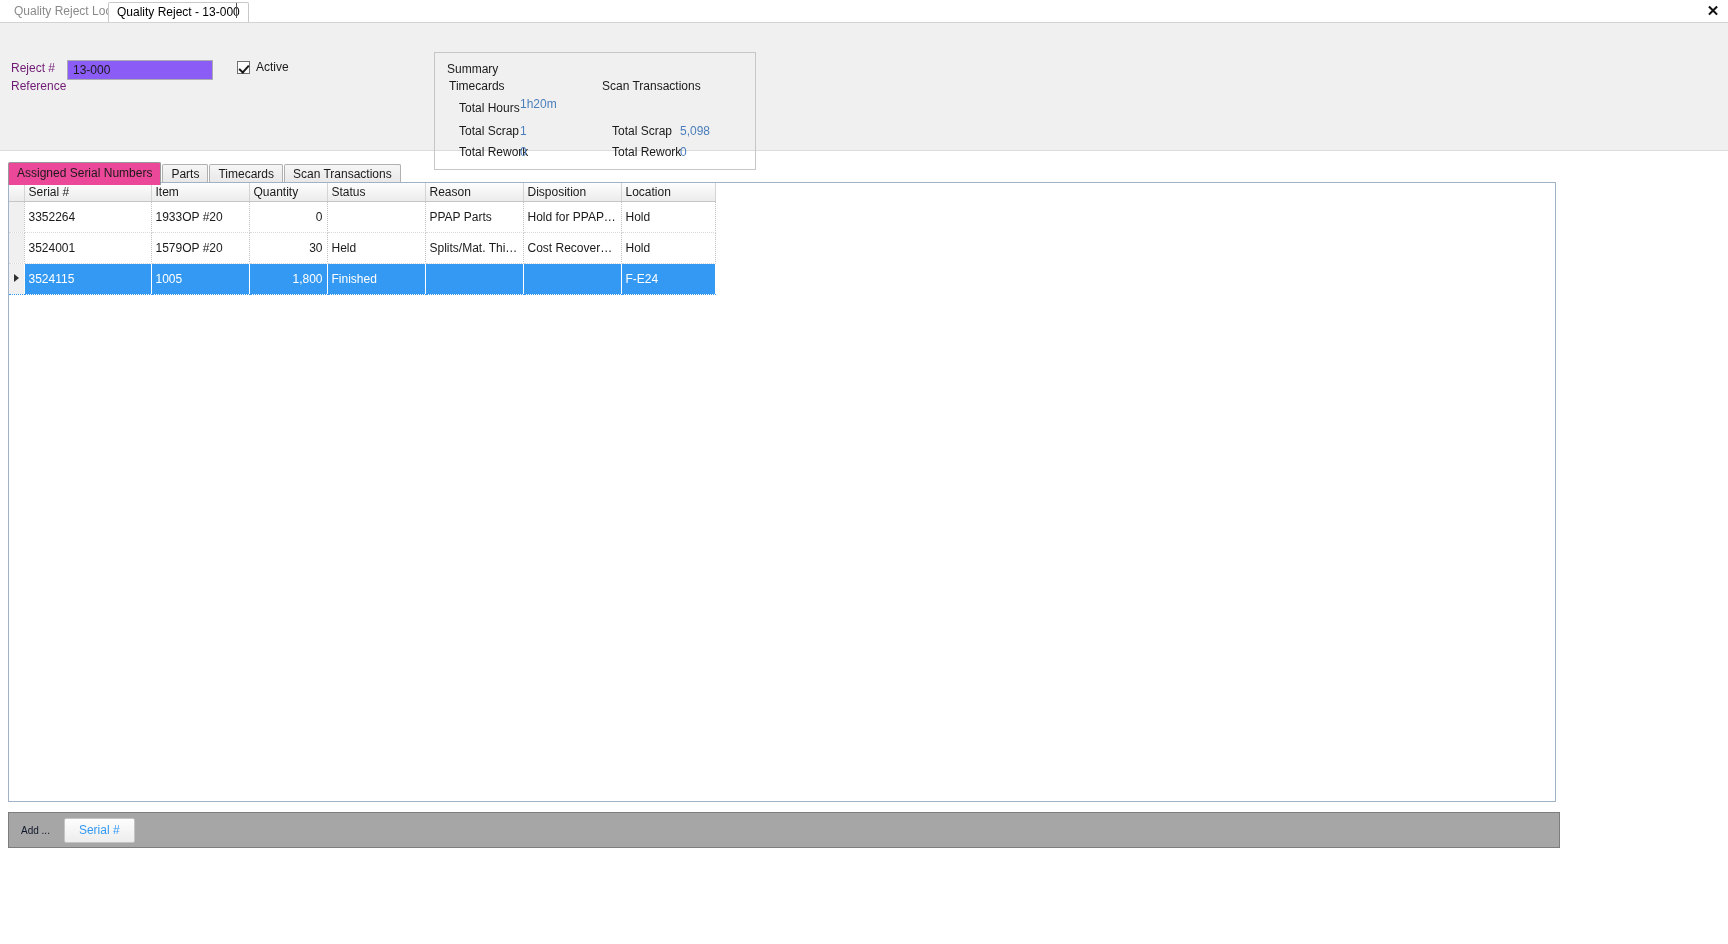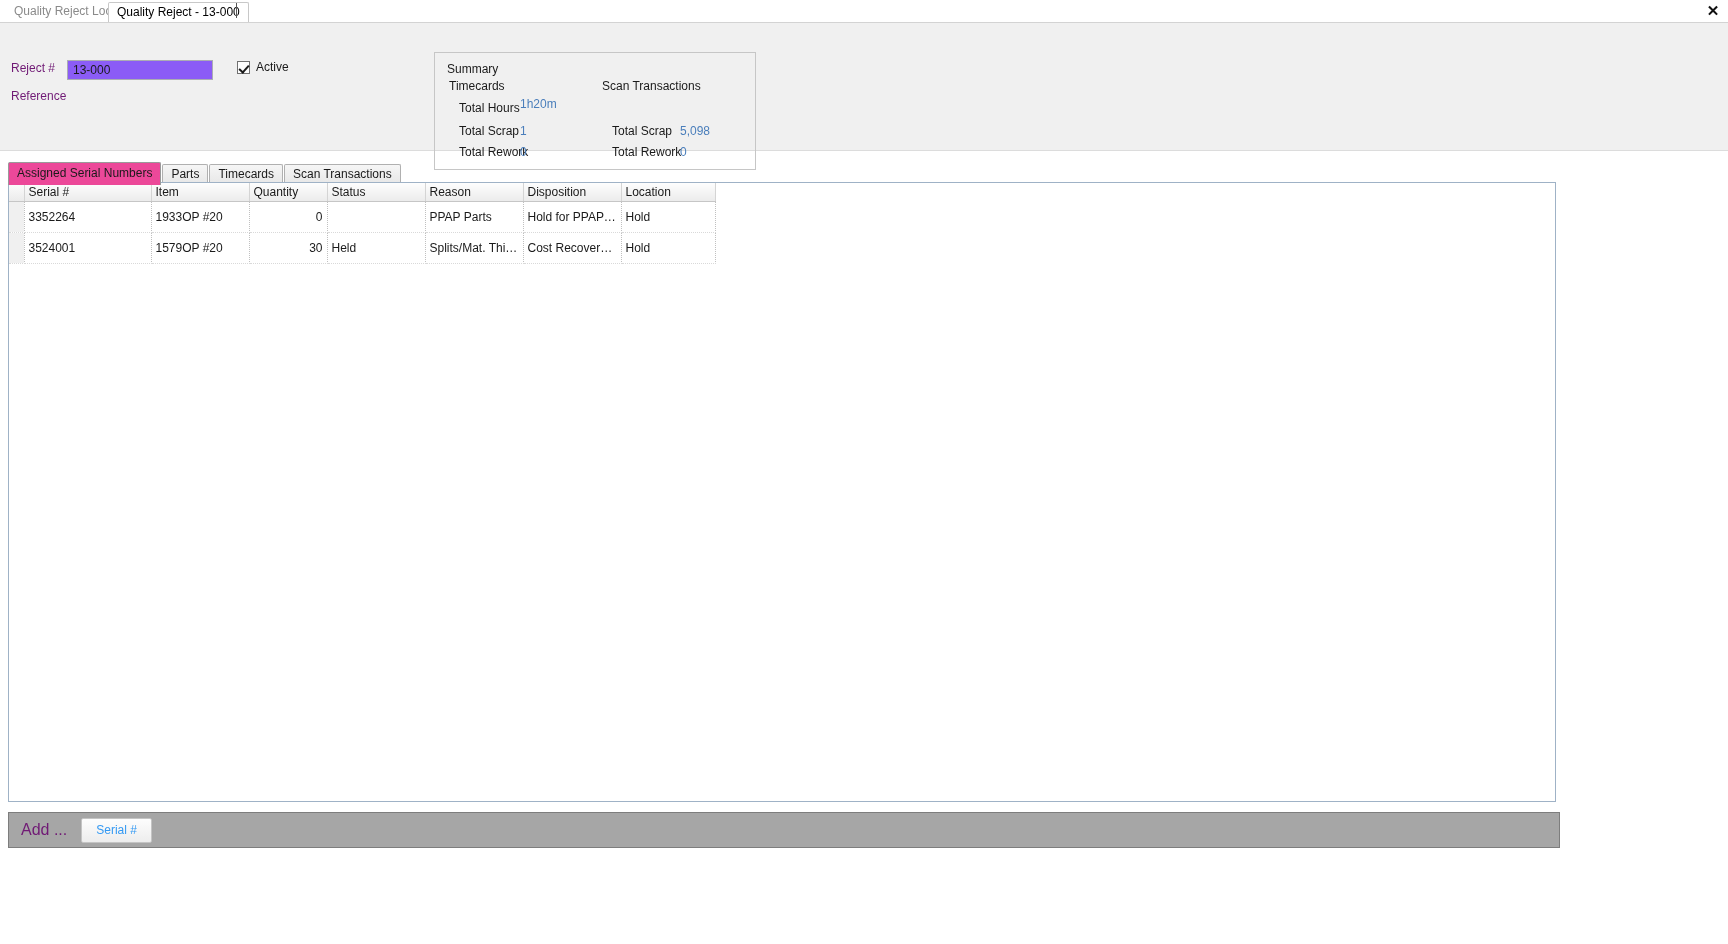--- a/index.html
+++ b/index.html
@@ -73,21 +73,21 @@
     border-bottom: 1px solid #dcdcdc;
   }
 
   .lbl {
     position: absolute;
     font-size: 12px;
     color: #701a75;
     cursor: default;
   }
   .lbl-reject  { left: 11px; top: 38px; }
-  .lbl-ref     { left: 11px; top: 66px; }
+  .lbl-ref     { left: 11px; top: 56px; }
 
   .txt {
     position: absolute;
     box-sizing: border-box;
     background: #8b5cf6;
     border: 1px solid #abadb3;
     font-family: "Liberation Sans", sans-serif;
     font-size: 12px;
     color: #1a1a1a;
     padding: 0 5px;
@@ -303,22 +303,22 @@
     height: 36px;
     box-sizing: border-box;
     background: #a6a6a6;
     border: 1px solid #7d7d7d;
     display: flex;
     align-items: center;
     padding-left: 12px;
     gap: 14px;
   }
   .link-add {
-    font-size: 16px;
-    color: #701a75;
+    font-size: 10px;
+    color: #0f172a;
     cursor: pointer;
     user-select: none;
   }
   .btn-serial {
     box-sizing: border-box;
     height: 25px;
     line-height: 23px;
     padding: 0 14px;
     background: linear-gradient(#fdfdfd, #ededed);
     border: 1px solid #c4c4c4;
@@ -430,20 +430,32 @@
         <tr>
           <td class="rowhdr"></td>
           <td>3524001</td>
           <td>1579OP #20</td>
           <td class="num">30</td>
           <td>Held</td>
           <td>Splits/Mat. Thinn…</td>
           <td>Cost Recovery -…</td>
           <td>Hold</td>
         </tr>
+        <tr class="selected">
+          <td class="rowhdr">
+            <span class="row-arrow"></span>
+          </td>
+          <td>3524115</td>
+          <td>1005</td>
+          <td class="num">1,800</td>
+          <td>Finished</td>
+          <td></td>
+          <td></td>
+          <td>F-E24</td>
+        </tr>
       </tbody>
     </table>
   </div>
 </div>
 
 <div class="bottombar">
   <span class="link-add">Add ...</span>
   <button class="btn-serial">Serial #</button>
 </div>
 

